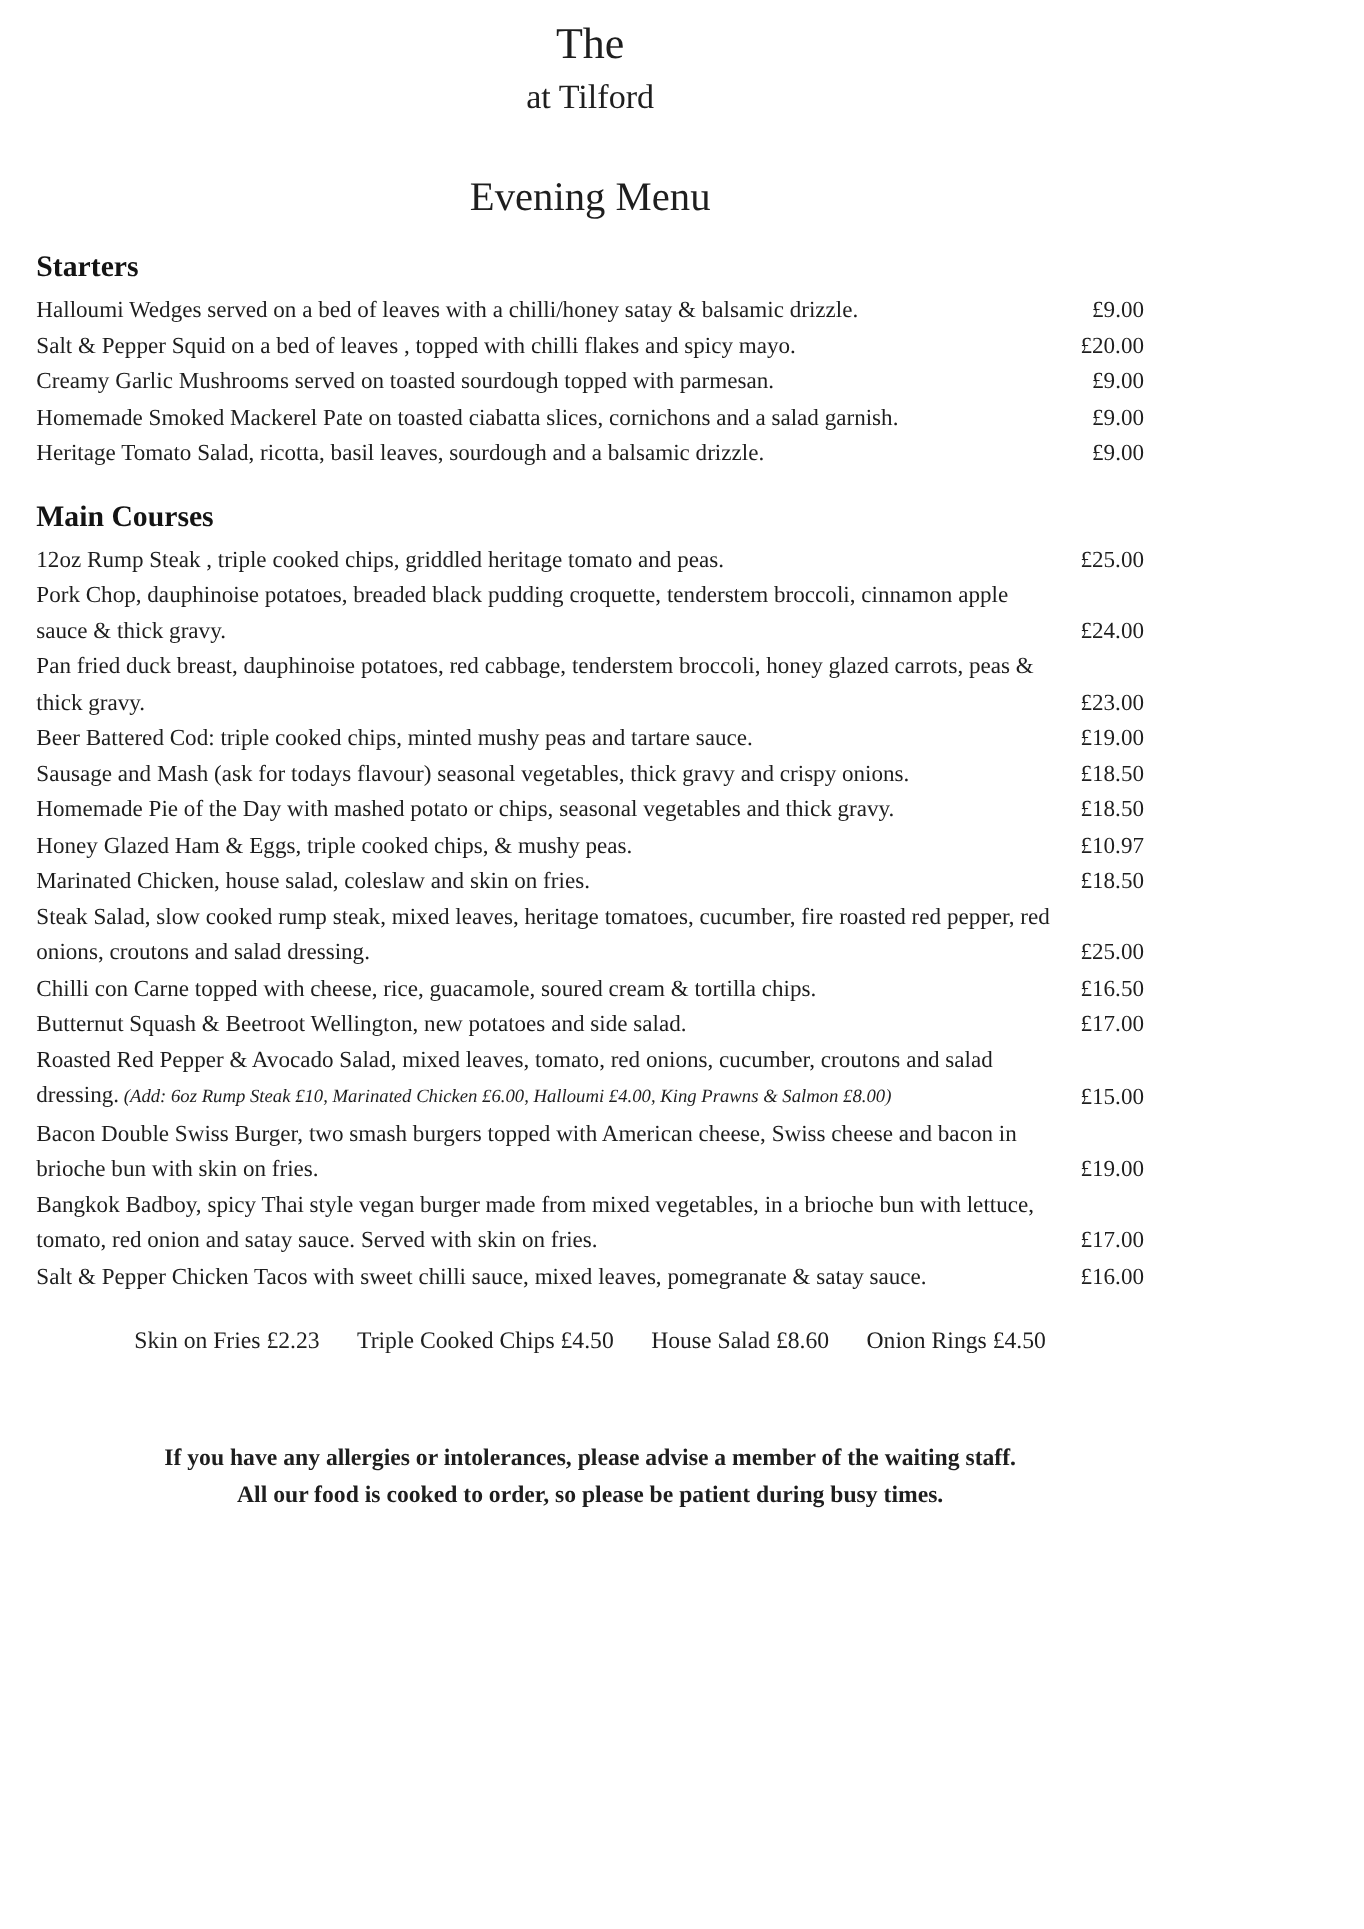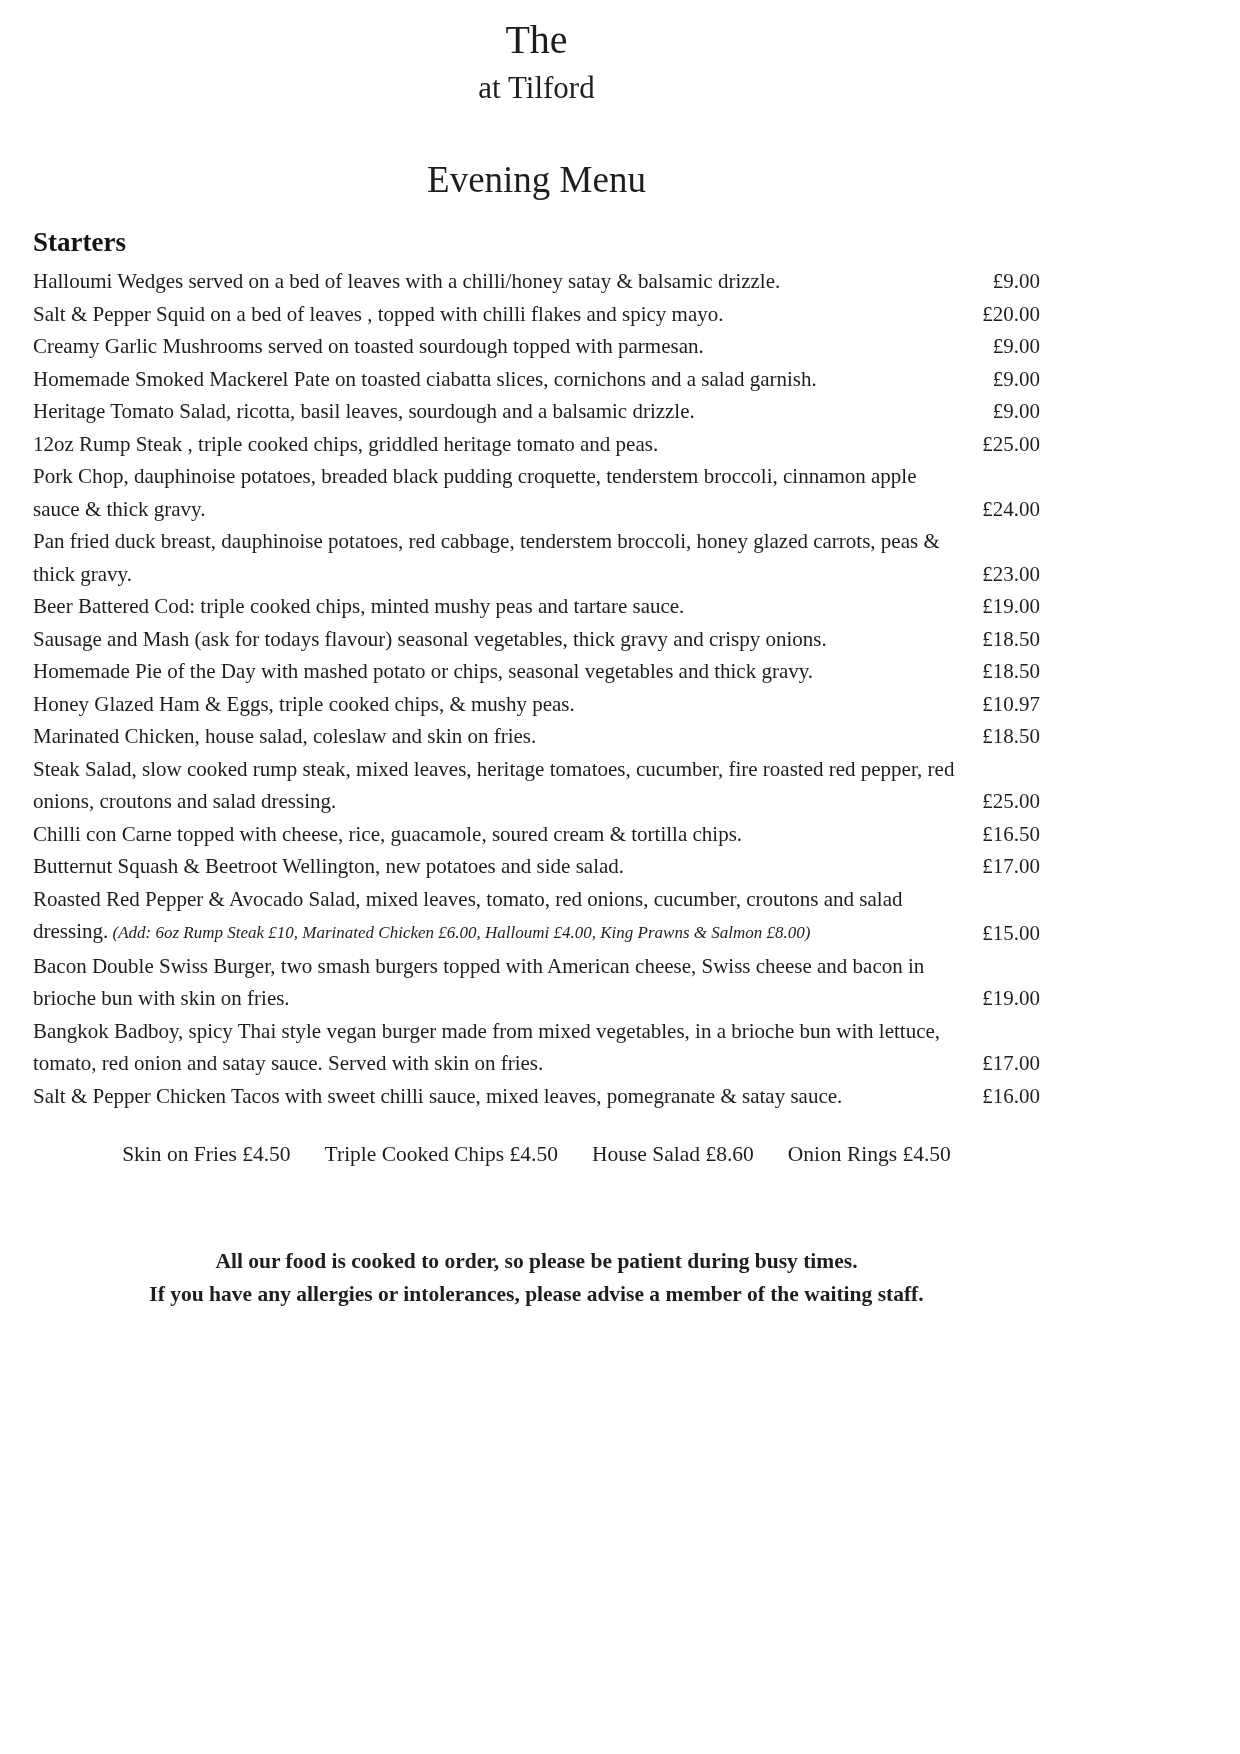--- a/index.html
+++ b/index.html
@@ -101,20 +101,21 @@
         <span class="price">£9.00</span>
       </div>
       <div class="item">
         <span class="desc">Homemade Smoked Mackerel Pate on toasted ciabatta slices, cornichons and a salad garnish.</span>
         <span class="price">£9.00</span>
       </div>
       <div class="item">
         <span class="desc">Heritage Tomato Salad, ricotta, basil leaves, sourdough and a balsamic drizzle.</span>
         <span class="price">£9.00</span>
       </div>
+      <h3 class="section-heading">Main Courses</h3>
       <div class="item">
         <span class="desc">12oz Rump Steak , triple cooked chips, griddled heritage tomato and peas.</span>
         <span class="price">£25.00</span>
       </div>
       <div class="item">
         <span class="desc">Pork Chop, dauphinoise potatoes, breaded black pudding croquette, tenderstem broccoli, cinnamon apple sauce &amp; thick gravy.</span>
         <span class="price">£24.00</span>
       </div>
       <div class="item">
         <span class="desc">Pan fried duck breast, dauphinoise potatoes, red cabbage, tenderstem broccoli, honey glazed carrots, peas &amp; thick gravy.</span>
@@ -164,23 +165,23 @@
         <span class="desc">Bangkok Badboy, spicy Thai style vegan burger made from mixed vegetables, in a brioche bun with lettuce, tomato, red onion and satay sauce. Served with skin on fries.</span>
         <span class="price">£17.00</span>
       </div>
       <div class="item">
         <span class="desc">Salt &amp; Pepper Chicken Tacos with sweet chilli sauce, mixed leaves, pomegranate &amp; satay sauce.</span>
         <span class="price">£16.00</span>
       </div>
     </main>
 
   <div class="sides" id="sides">
-      <span class="side">Skin on Fries £4.50</span>
+      <span class="side">Skin on Fries £2.23</span>
       <span class="side">Triple Cooked Chips £4.50</span>
       <span class="side">House Salad £8.60</span>
       <span class="side">Onion Rings £4.50</span>
     </div>
 
   <footer>
+    <p>If you have any allergies or intolerances, please advise a member of the waiting staff.</p>
     <p>All our food is cooked to order, so please be patient during busy times.</p>
-    <p>If you have any allergies or intolerances, please advise a member of the waiting staff.</p>
   </footer>
 </div>
 
 </body></html>

